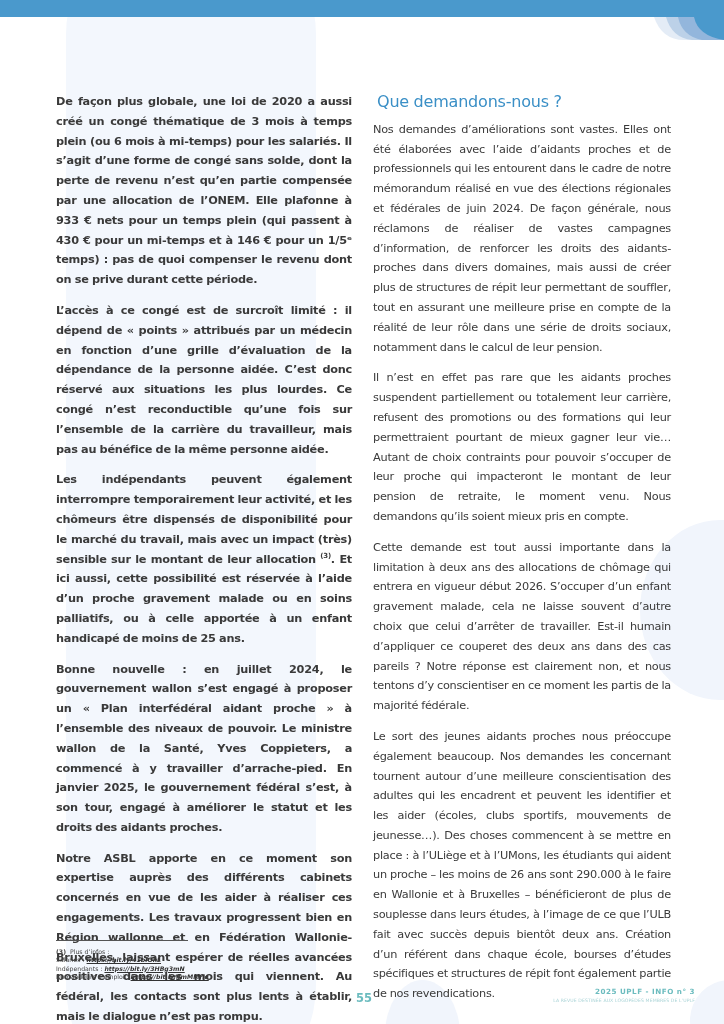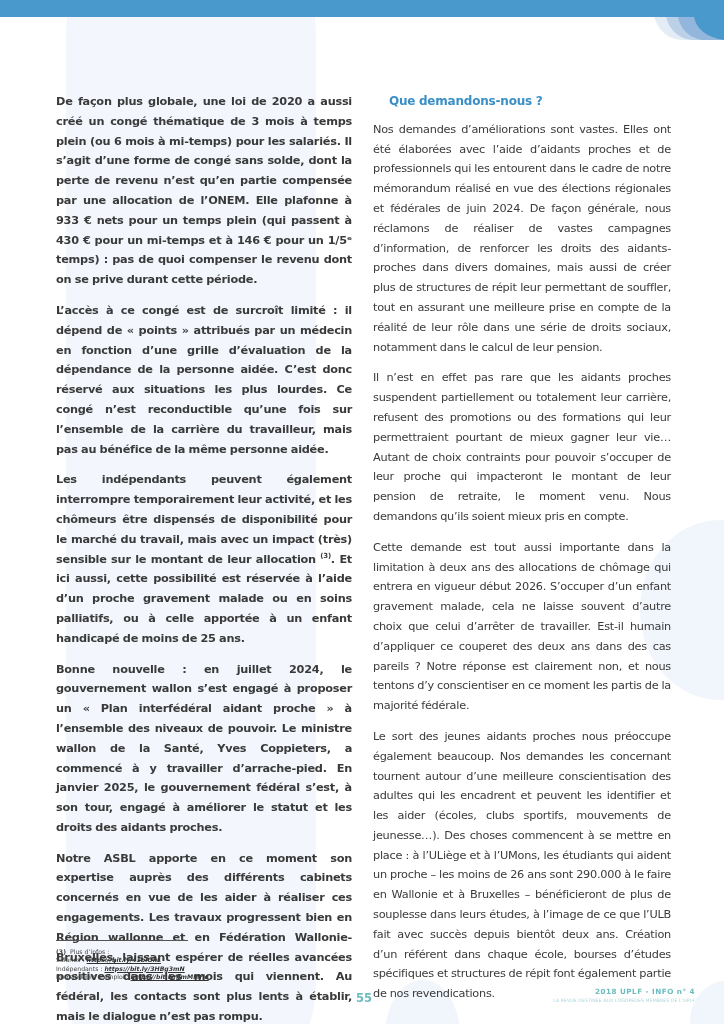--- a/index.html
+++ b/index.html
@@ -21,22 +21,22 @@
     .bg4 { left: 690px; top: 980px; width: 80px; height: 80px; background: #f1f5fc; }
     .col {
       position: absolute; top: 92px; width: 296px;
       font-size: 11.3px; line-height: 19.8px; text-align: justify;
       letter-spacing: -0.25px; word-spacing: -0.3px;
     }
     .col-left { left: 56px; font-weight: bold; }
     .col-right { left: 373px; top: 92px; width: 298px; }
     .col p { margin: 0 0 11px 0; hyphens: manual; }
     .heading {
-      color: #3a8fc6; font-weight: bold; font-size: 12px;
-      margin: 0 0 8px 16px; letter-spacing: -0.2px;
+      color: #3a8fc6; font-weight: normal; font-size: 16px;
+      margin: 0 0 8px 4px; letter-spacing: -0.2px;
     }
     sup { font-size: 7px; line-height: 0; }
     .fn-rule { position: absolute; left: 56px; top: 940px; width: 132px; height: 1px; background: #555; }
     .footnote {
       position: absolute; left: 56px; top: 948px; font-size: 6.2px; line-height: 8.3px; color: #444;
     }
     .footnote .num { font-weight: bold; margin-right: 4px; }
     .footnote a { color: #333; font-weight: bold; font-style: italic; text-decoration: underline; }
     .page-num {
       position: absolute; left: 356px; top: 991px; font-size: 11.5px; font-weight: bold; color: #6cbcbf;
@@ -84,14 +84,14 @@
 
 <div class="fn-rule"></div>
 <div class="footnote">
   <div><span class="num">(3)</span><span>Plus d’infos :</span></div>
   <div><span>Salariés : </span><a>https://bit.ly/41blOhL</a></div>
   <div><span>Indépendants : </span><a>https://bit.ly/3HBg3mN</a></div>
   <div><span>Demandeurs d’emploi : </span><a>https://bit.ly/4mMMrle</a></div>
 </div>
 
 <div class="page-num">55</div>
-<div class="footer-title">2018 UPLF - INFO n° 4</div>
+<div class="footer-title">2025 UPLF - INFO n° 3</div>
 <div class="footer-sub">LA REVUE DESTINÉE AUX LOGOPÈDES MEMBRES DE L’UPLF</div>
 
 </body></html>

